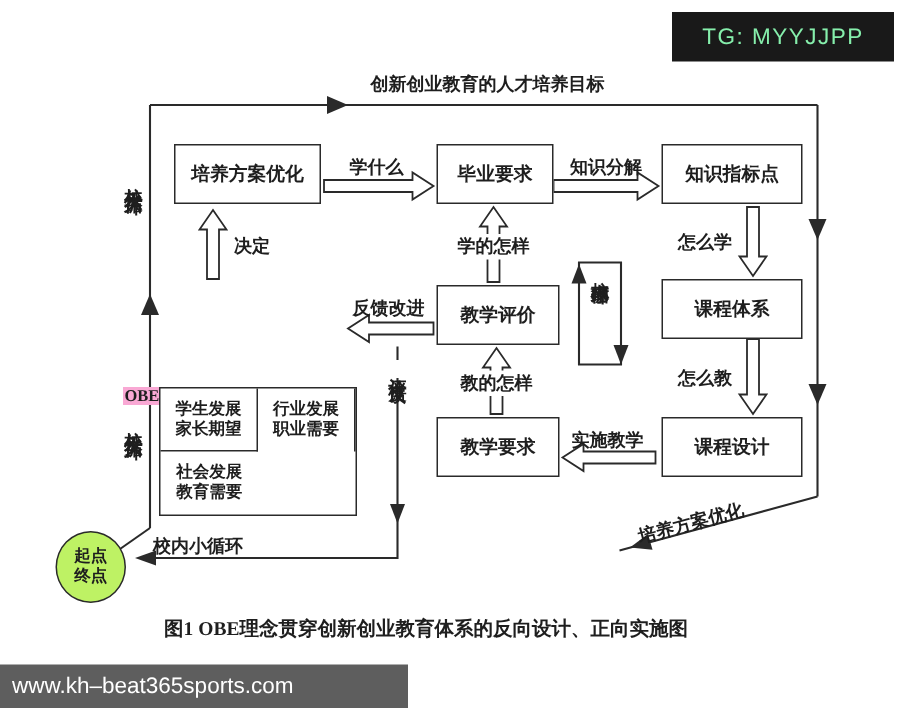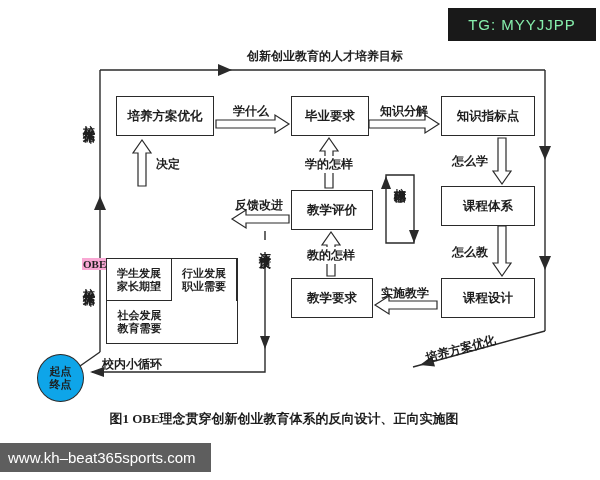--- a/index.html
+++ b/index.html
@@ -10,24 +10,24 @@
   .box{position:absolute;border:1.6px solid #2a2a2a;background:#fff;display:flex;align-items:center;justify-content:center;font-size:12.5px;font-weight:bold;white-space:nowrap;}
   .lbl{position:absolute;font-size:12px;font-weight:bold;white-space:nowrap;transform:translateX(-50%);}
   .onarrow{background:#fff;padding:0 2px;}
   .vtext{position:absolute;writing-mode:vertical-rl;text-orientation:upright;font-size:12px;font-weight:bold;letter-spacing:2px;line-height:16px;}
   .pre{white-space:pre-line;text-align:center;}
   .quad{position:absolute;left:106px;top:258px;width:130px;height:84px;border:1.6px solid #2a2a2a;background:#fff;display:grid;grid-template-columns:1fr 1fr;grid-template-rows:1fr 1fr;}
   .qcell{display:flex;align-items:center;justify-content:center;font-size:11px;font-weight:bold;line-height:13px;}
   .qtl{border-right:1.4px solid #2a2a2a;border-bottom:1.4px solid #2a2a2a;}
   .qtr{border-bottom:1.4px solid #2a2a2a;}
   .qbl{border-right:1.4px solid #2a2a2a;}
-  .circle{position:absolute;left:37px;top:354px;width:45px;height:46px;border:1.6px solid #2a2a2a;border-radius:50%;background:#0ea5e9;display:flex;align-items:center;justify-content:center;font-size:11px;font-weight:bold;line-height:13px;}
+  .circle{position:absolute;left:37px;top:354px;width:45px;height:46px;border:1.6px solid #2a2a2a;border-radius:50%;background:#bef264;display:flex;align-items:center;justify-content:center;font-size:11px;font-weight:bold;line-height:13px;}
   .caption{position:absolute;left:0;top:410px;width:568px;text-align:center;font-size:13px;font-weight:bold;}
   .wm-top{position:absolute;left:448px;top:8px;width:148px;height:33px;background:#191919;color:#86efac;display:flex;align-items:center;justify-content:center;font-family:"Liberation Sans",sans-serif;font-size:15px;letter-spacing:1px;}
-  .wm-bottom{position:absolute;left:0;top:443px;width:211px;height:29px;background:rgba(66,66,66,0.85);color:#fff;display:flex;align-items:center;font-family:"Liberation Sans",sans-serif;font-size:15px;padding-left:8px;box-sizing:border-box;}
+  .wm-bottom{position:absolute;left:0;top:443px;width:272px;height:29px;background:rgba(66,66,66,0.85);color:#fff;display:flex;align-items:center;font-family:"Liberation Sans",sans-serif;font-size:15px;padding-left:8px;box-sizing:border-box;}
   .rot{transform:rotate(-15deg);transform-origin:left center;}
 </style>
 </head>
 <body>
 
 <div id="stage">
 
   <svg class="lines" viewBox="0 0 600 480">
 
     <g stroke="#2a2a2a" stroke-width="1.4" fill="none">

